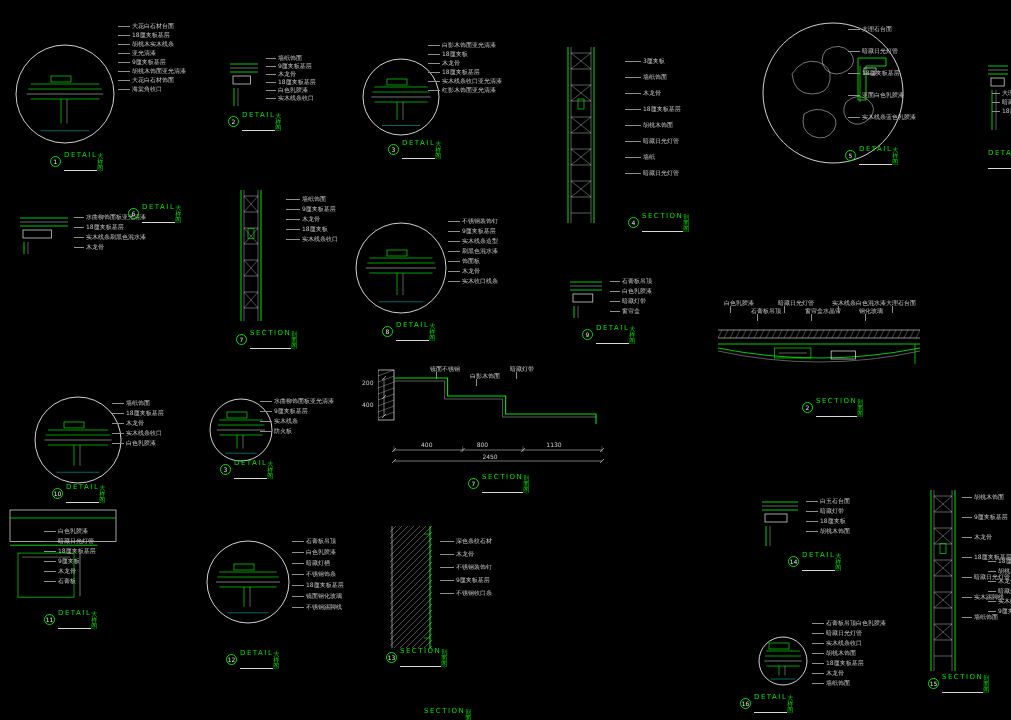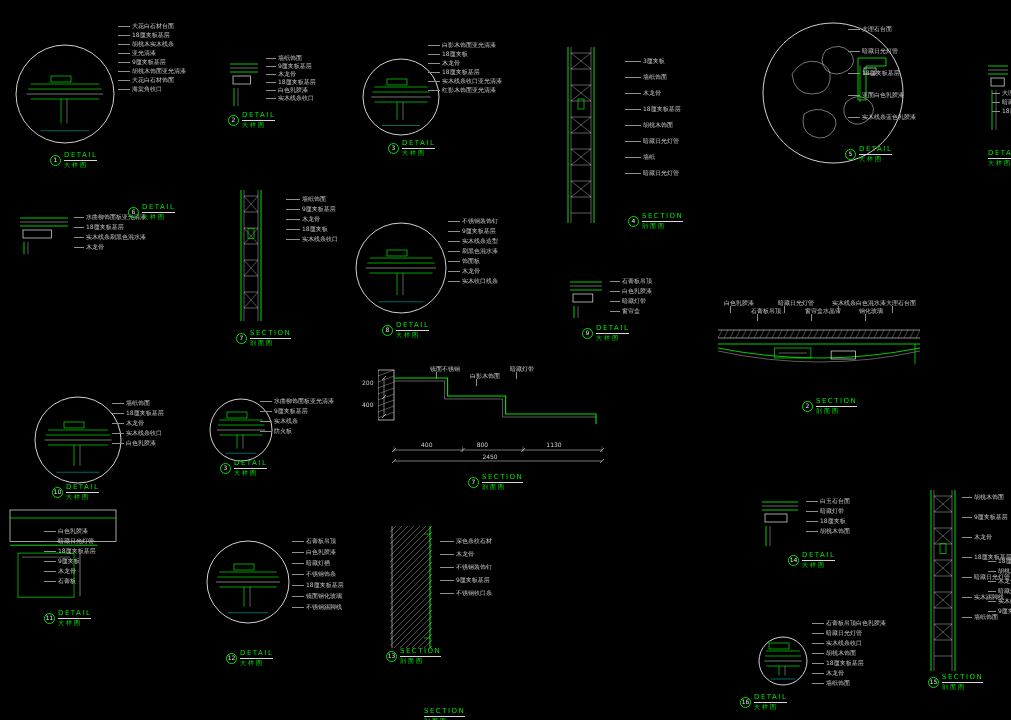--- a/index.html
+++ b/index.html
@@ -9,21 +9,21 @@
   #canvas{position:absolute;inset:0}
   .detail-group{position:absolute;left:0;top:0}
   .lrow{position:absolute;display:flex;align-items:center;white-space:nowrap;line-height:1}
   .lead{display:inline-block;height:1px;background:#8f8f8f;margin-right:2px;flex:none}
   .ltxt{color:#c6c6c6;font-size:6px}
   .ltop{position:absolute;white-space:nowrap;line-height:1;display:flex;flex-direction:column;align-items:flex-start}
   .vlead{width:1px;height:7px;background:#8f8f8f;margin-left:6px}
   .dtitle{position:absolute;display:flex;align-items:center;gap:3px;line-height:1}
   .tnum{width:11px;height:11px;border:1px solid #00e400;border-radius:50%;color:#e8e8e8;font-size:6px;
         display:flex;align-items:center;justify-content:center;flex:none}
-  .tmain{display:flex;flex-direction:column}
+  .tmain{display:flex;flex-direction:row}
   .tkind{color:#00e400;font-size:7px;letter-spacing:1.5px;border-bottom:1px solid #d8d8d8;padding-bottom:1px}
   .tsub{color:#00e400;font-size:6px;padding-top:1px;letter-spacing:2px}
   .dim{position:absolute;color:#d0d0d0;font-size:6px;line-height:1}
 </style>
 </head>
 <body>
 
 <div id="canvas">
     <div class="detail-group">
       <svg width="100" height="112" viewBox="0 0 100 112" style="position: absolute; left: 15px; top: 38px;">

